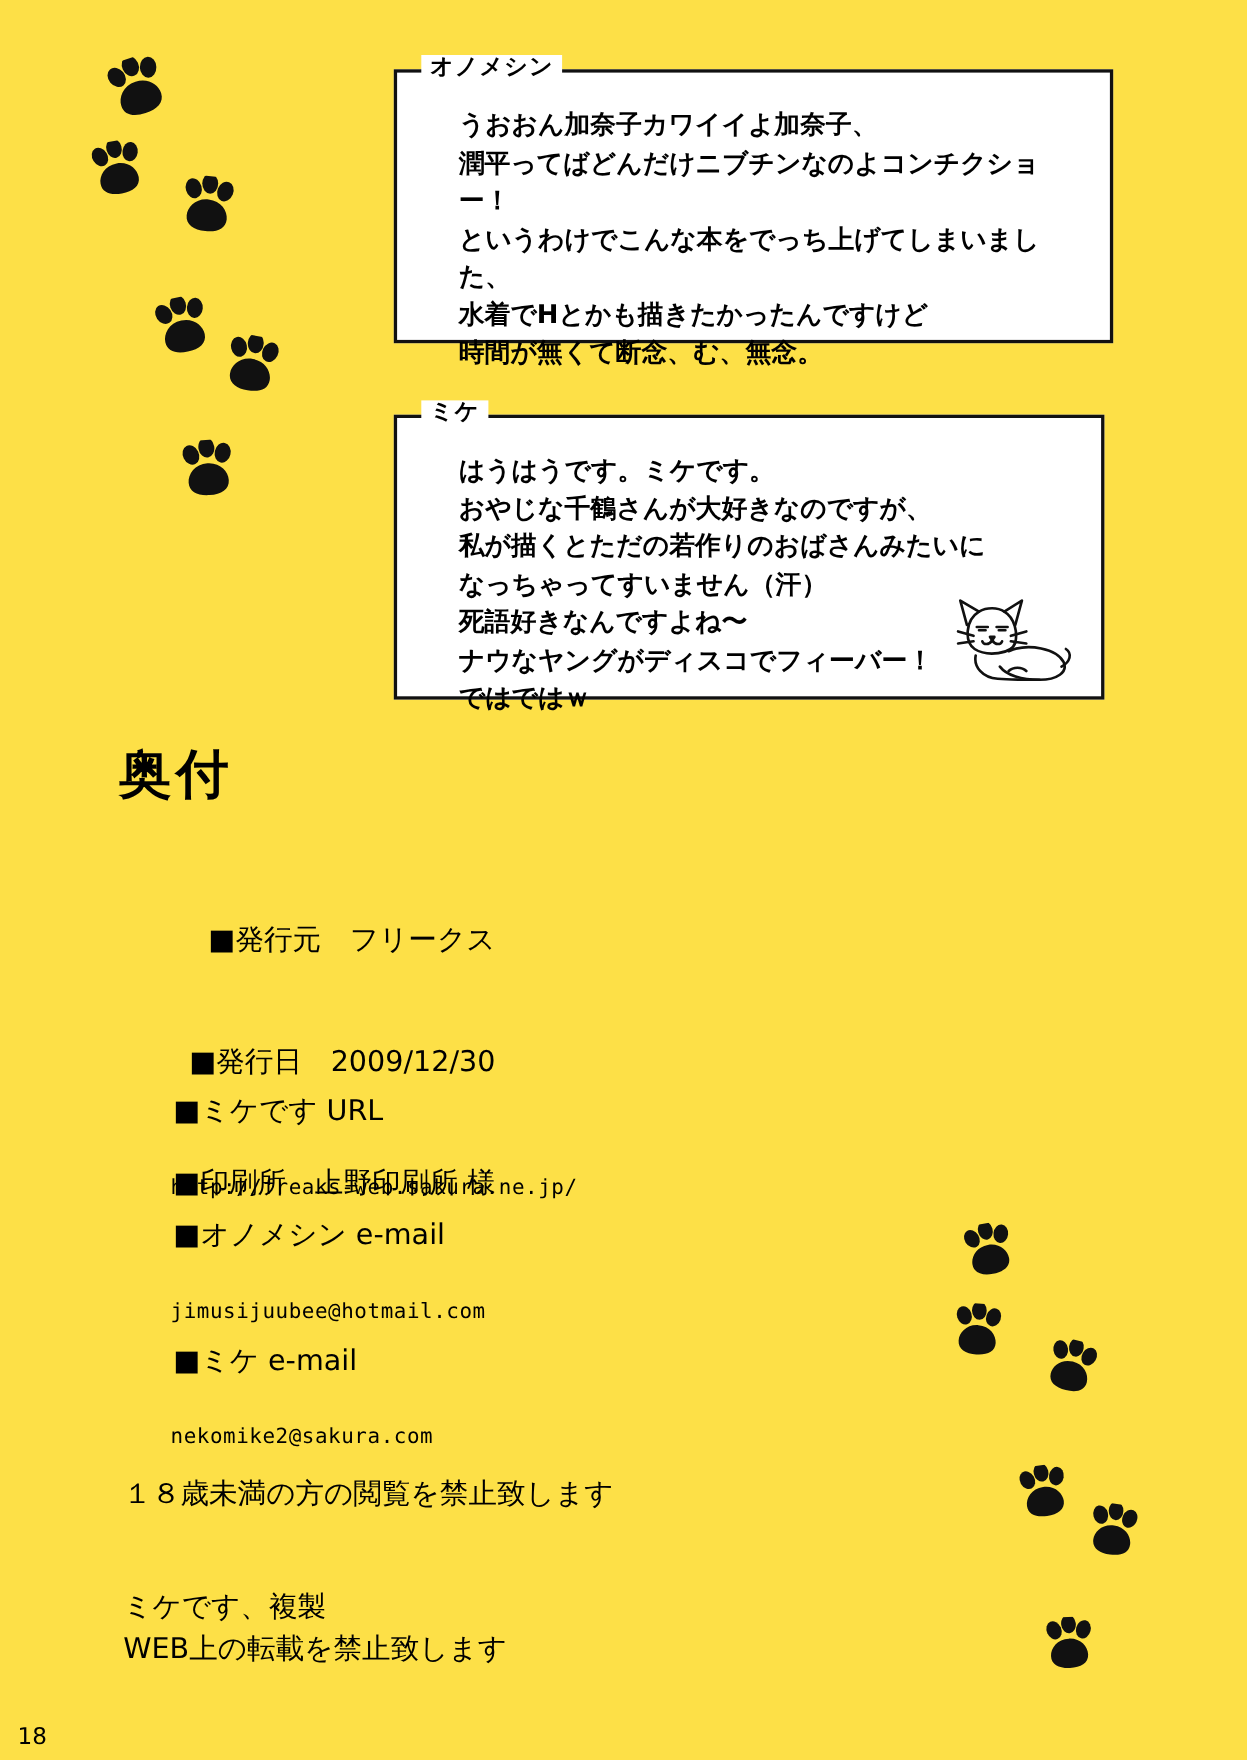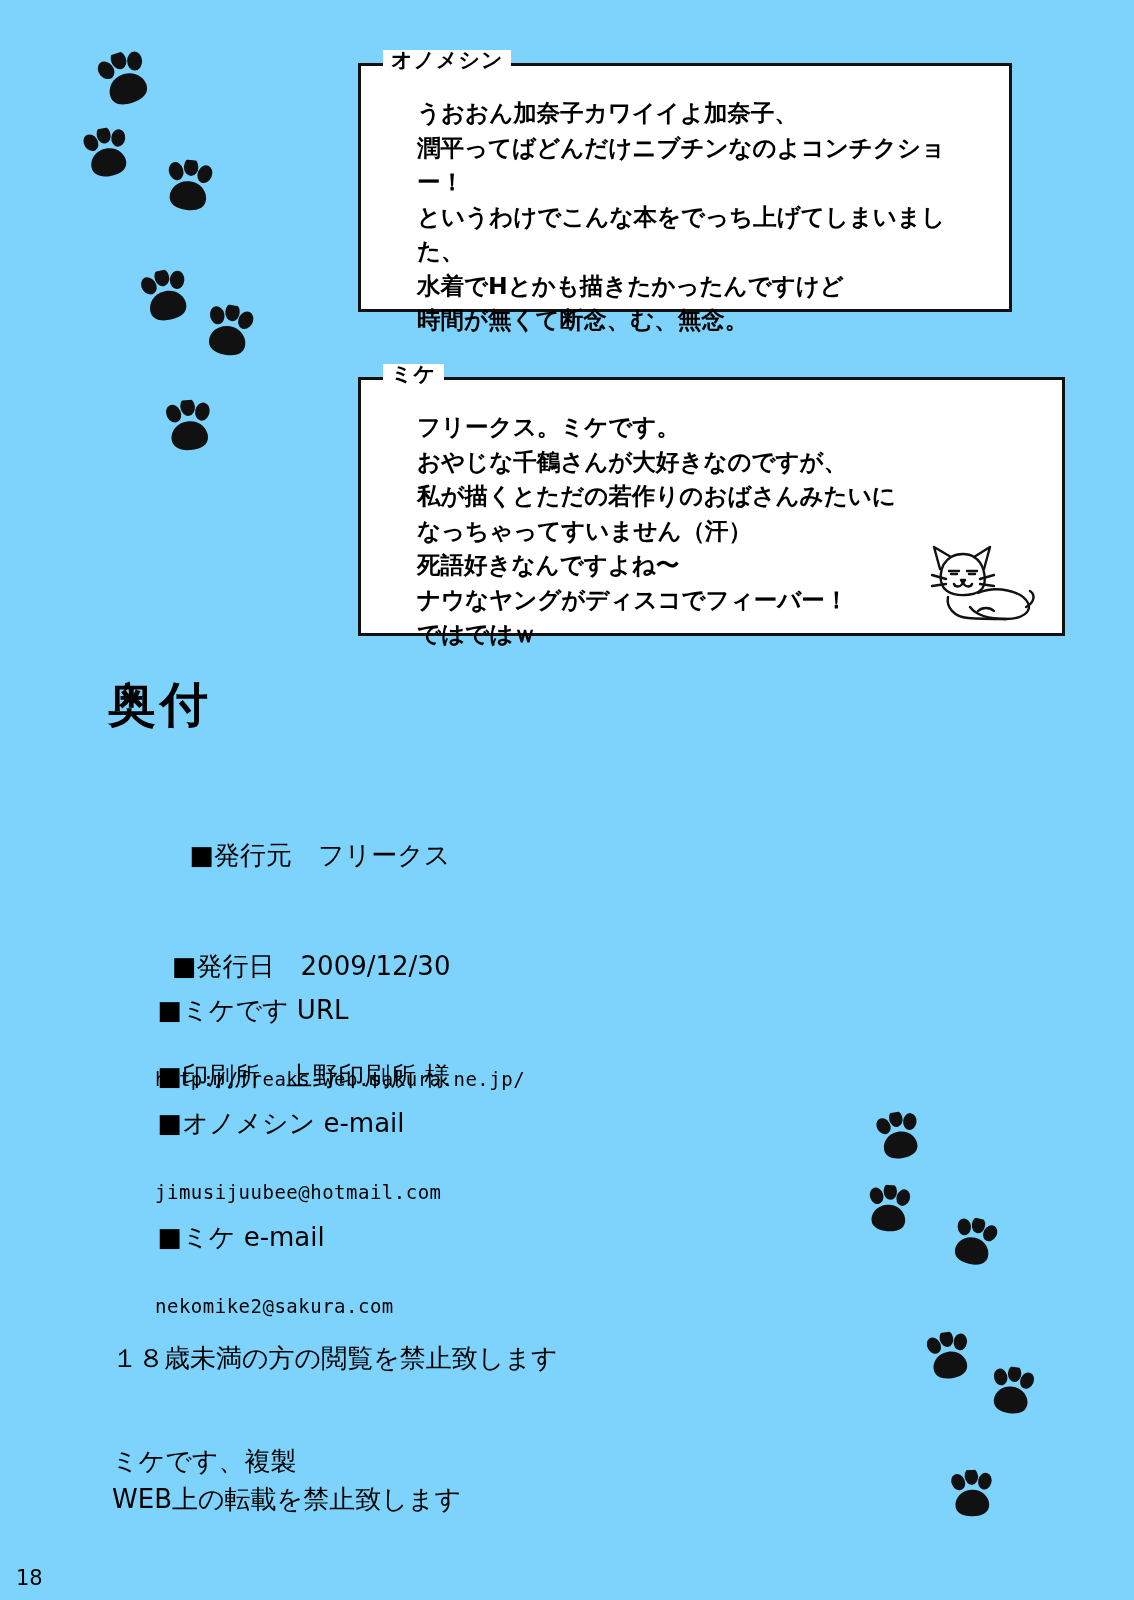--- a/index.html
+++ b/index.html
@@ -9,21 +9,21 @@
   }
   body {
     font-family: "Liberation Sans", sans-serif;
     color: #000000;
   }
   #page {
     position: relative;
     width: 1134px;
     height: 1600px;
     overflow: hidden;
-    background: #7dd3fc;
+    background: #fde047;
   }
 
   
   .paw {
     position: absolute;
     pointer-events: none;
   }
   .paw svg { display: block; }
 
   
@@ -242,23 +242,23 @@
 
   <div class="comment-box" style="left:358px; top:63px; width:654px; height:249px;">
     <div class="comment-title">オノメシン</div>
     <div class="comment-body">うおおん加奈子カワイイよ加奈子、
 潤平ってばどんだけニブチンなのよコンチクショー！
 というわけでこんな本をでっち上げてしまいました、
 水着でHとかも描きたかったんですけど
 時間が無くて断念、む、無念。</div>
   </div>
 
-  <div class="comment-box" style="left:358px; top:377px; width:707px; height:259px;">
+  <div class="comment-box" style="left:358px; top:377px; width:646px; height:259px;">
     <div class="comment-title">ミケ</div>
-    <div class="comment-body">フリークス。ミケです。
+    <div class="comment-body">はうはうです。ミケです。
 おやじな千鶴さんが大好きなのですが、
 私が描くとただの若作りのおばさんみたいに
 なっちゃってすいません（汗）
 死語好きなんですよね〜
 ナウなヤングがディスコでフィーバー！
 ではではｗ</div>
     <div class="cat-doodle">
       <svg width="120" height="82" viewBox="0 0 120 82">
         <g fill="none" stroke="#111" stroke-width="2.4" stroke-linejoin="round" stroke-linecap="round">
 

